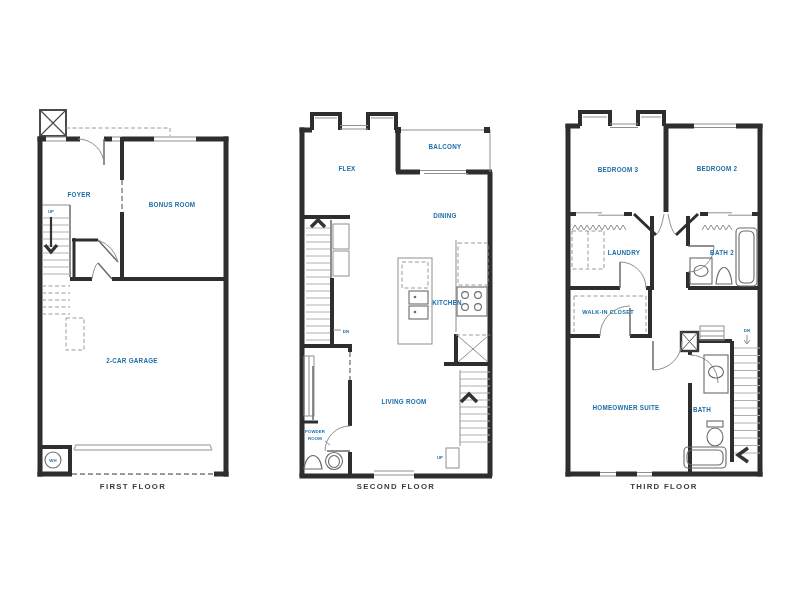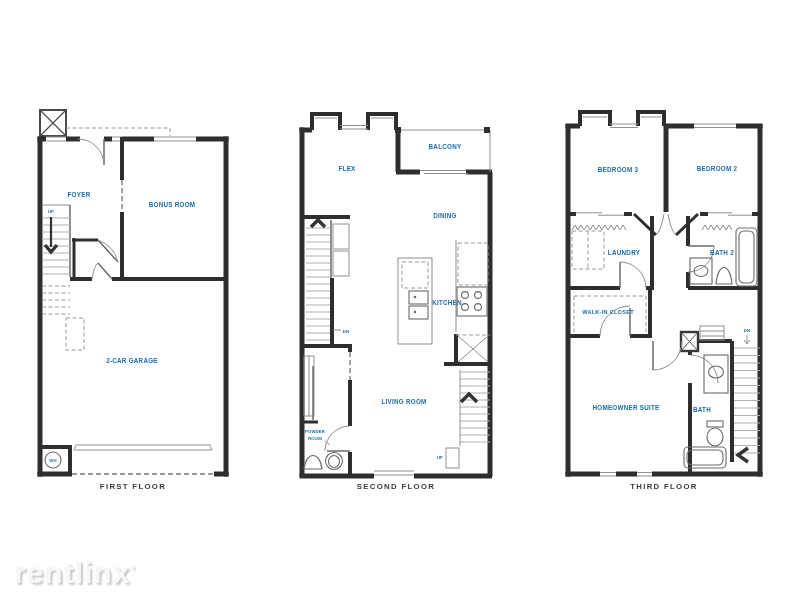--- a/index.html
+++ b/index.html
@@ -303,14 +303,13 @@
     <text class="room" x="717" y="171">BEDROOM 2</text>
     <text class="room" x="624" y="255">LAUNDRY</text>
     <text class="room" x="722" y="255">BATH 2</text>
     <text class="room" style="font-size:5.6px" x="608" y="314">WALK-IN CLOSET</text>
     <text class="room" x="626" y="410">HOMEOWNER SUITE</text>
     <text class="room" x="702" y="412">BATH</text>
     <text class="cap" x="664" y="489">THIRD FLOOR</text>
   </g>
 </svg>
 
-<div id="watermark"><span>rentlinx</span><span class="mark">ʼ</span></div>
 </div>
 
 </body></html>

